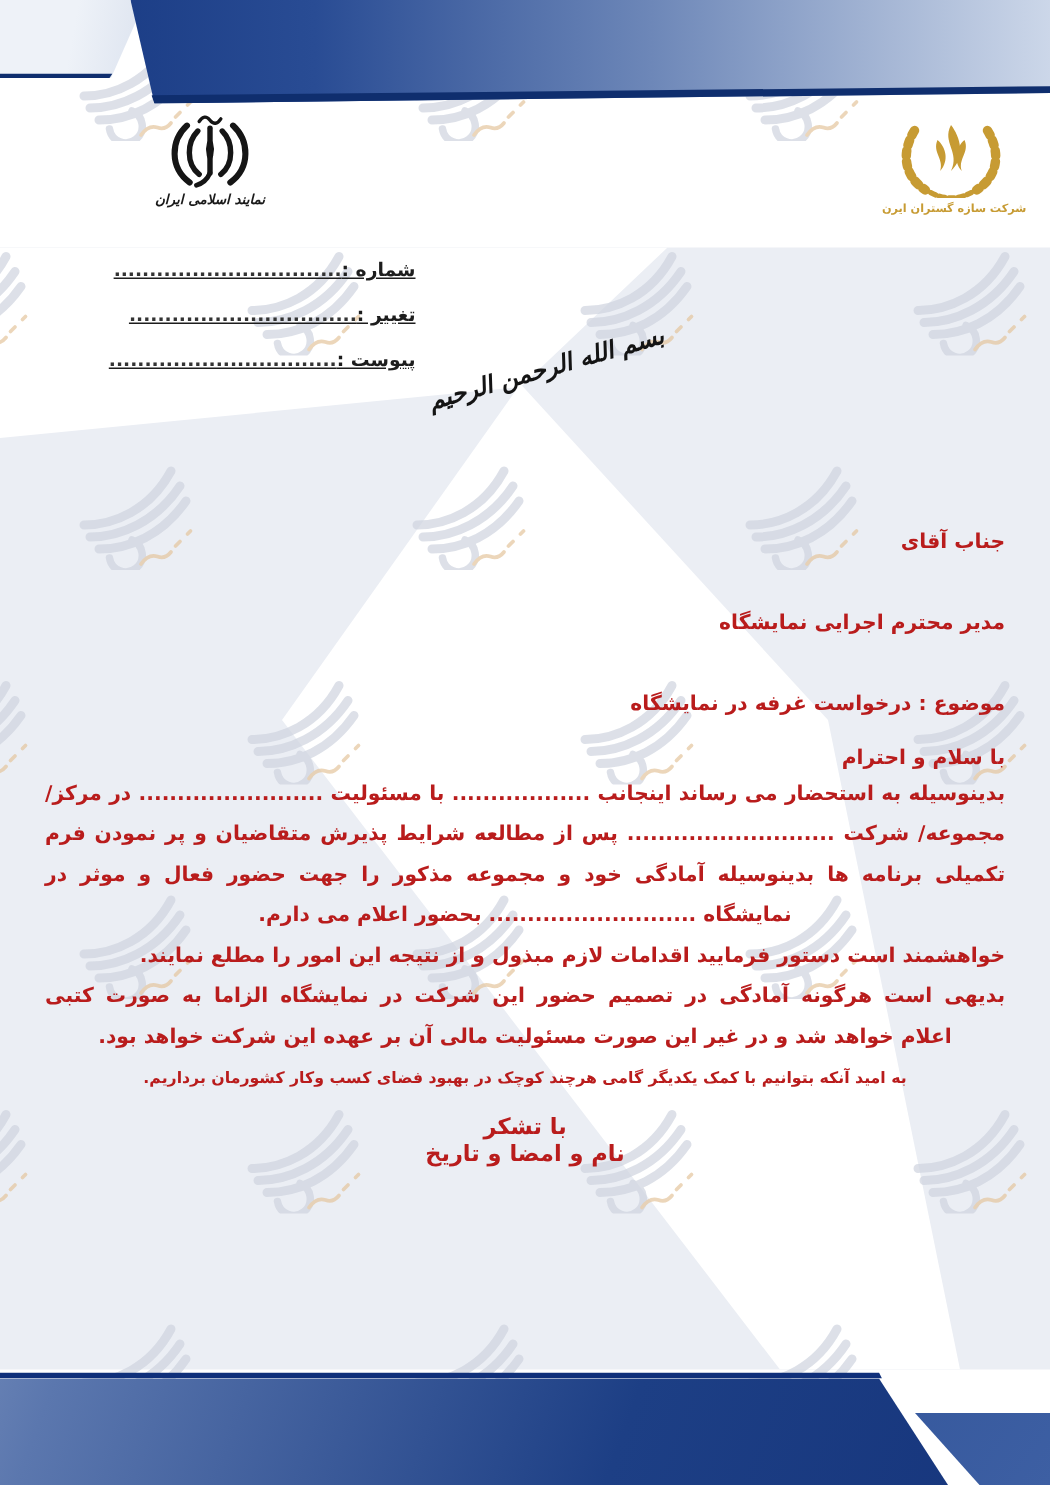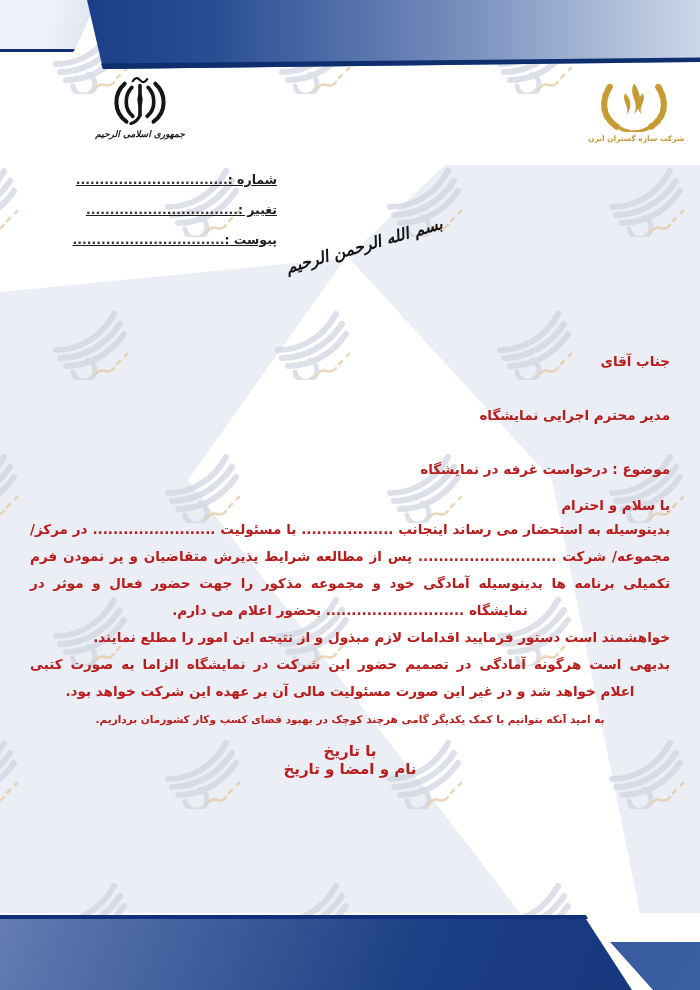--- a/index.html
+++ b/index.html
@@ -165,21 +165,21 @@
         <path d="M37,10 q4,-6 8,-1 q4,5 8,-1" stroke-width="2.5"></path>
         <path d="M45,15 v33" stroke-width="4"></path>
         <path d="M45,22 q5,8 0,18 q-5,-10 0,-18" fill="#151515" stroke-width="1"></path>
         <path d="M45,48 q-3,7 -10,9" stroke-width="3.5"></path>
         <path d="M36,17 C28,25 27,41 37,49" stroke-width="4"></path>
         <path d="M28,13 C16,24 15,44 30,55" stroke-width="4.5"></path>
         <path d="M54,17 C62,25 63,41 53,49" stroke-width="4"></path>
         <path d="M62,13 C74,24 75,44 60,55" stroke-width="4.5"></path>
       </g>
     </svg>
-    <div class="emblem-caption">جمهوری اسلامی الرحیم</div>
+    <div class="emblem-caption">نمایند اسلامی ایران</div>
   </div>
 
   <div class="gold-group">
     <svg width="86" height="54" viewBox="0 0 90 60">
       <g stroke="#c79b33" fill="none" stroke-linecap="round">
         <path d="M18,10 C8,26 10,44 26,54" stroke-width="7" stroke-dasharray="4 4"></path>
         <path d="M72,10 C82,26 80,44 64,54" stroke-width="7" stroke-dasharray="4 4"></path>
         <path d="M30,56 q15,8 30,0" stroke-width="4" stroke-dasharray="4 3"></path>
       </g>
       <g fill="#c79b33">
@@ -211,17 +211,17 @@
     <div class="ln right mt-l">موضوع : درخواست غرفه در نمایشگاه</div>
     <div class="ln right" style="margin-top:18px">با سلام و احترام</div>
     <div class="ln just" style="margin-top:6px">بدینوسیله به استحضار می رساند اینجانب .................. با مسئولیت ........................ در مرکز/</div>
     <div class="ln just" style="margin-top:9px">مجموعه/ شرکت ........................... پس از مطالعه شرایط پذیرش متقاضیان و پر نمودن فرم</div>
     <div class="ln just" style="margin-top:9px">تکمیلی برنامه ها بدینوسیله آمادگی خود و مجموعه مذکور را جهت حضور فعال و موثر در</div>
     <div class="ln center" style="margin-top:9px">نمایشگاه ........................... بحضور اعلام می دارم.</div>
     <div class="ln right" style="margin-top:9px">خواهشمند است دستور فرمایید اقدامات لازم مبذول و از نتیجه این امور را مطلع نمایند.</div>
     <div class="ln just" style="margin-top:9px">بدیهی است هرگونه آمادگی در تصمیم حضور این شرکت در نمایشگاه الزاما به صورت کتبی</div>
     <div class="ln center" style="margin-top:9px">اعلام خواهد شد و در غیر این صورت مسئولیت مالی آن بر عهده این شرکت خواهد بود.</div>
     <div class="ln center small" style="margin-top:12px">به امید آنکه بتوانیم با کمک یکدیگر گامی هرچند کوچک در بهبود فضای کسب وکار کشورمان برداریم.</div>
-    <div class="ln center big" style="margin-top:16px">با تاریخ</div>
+    <div class="ln center big" style="margin-top:16px">با تشکر</div>
     <div class="ln center big" style="margin-top:0">نام و امضا و تاریخ</div>
   </div>
 
 </div>
 
 </body></html>

